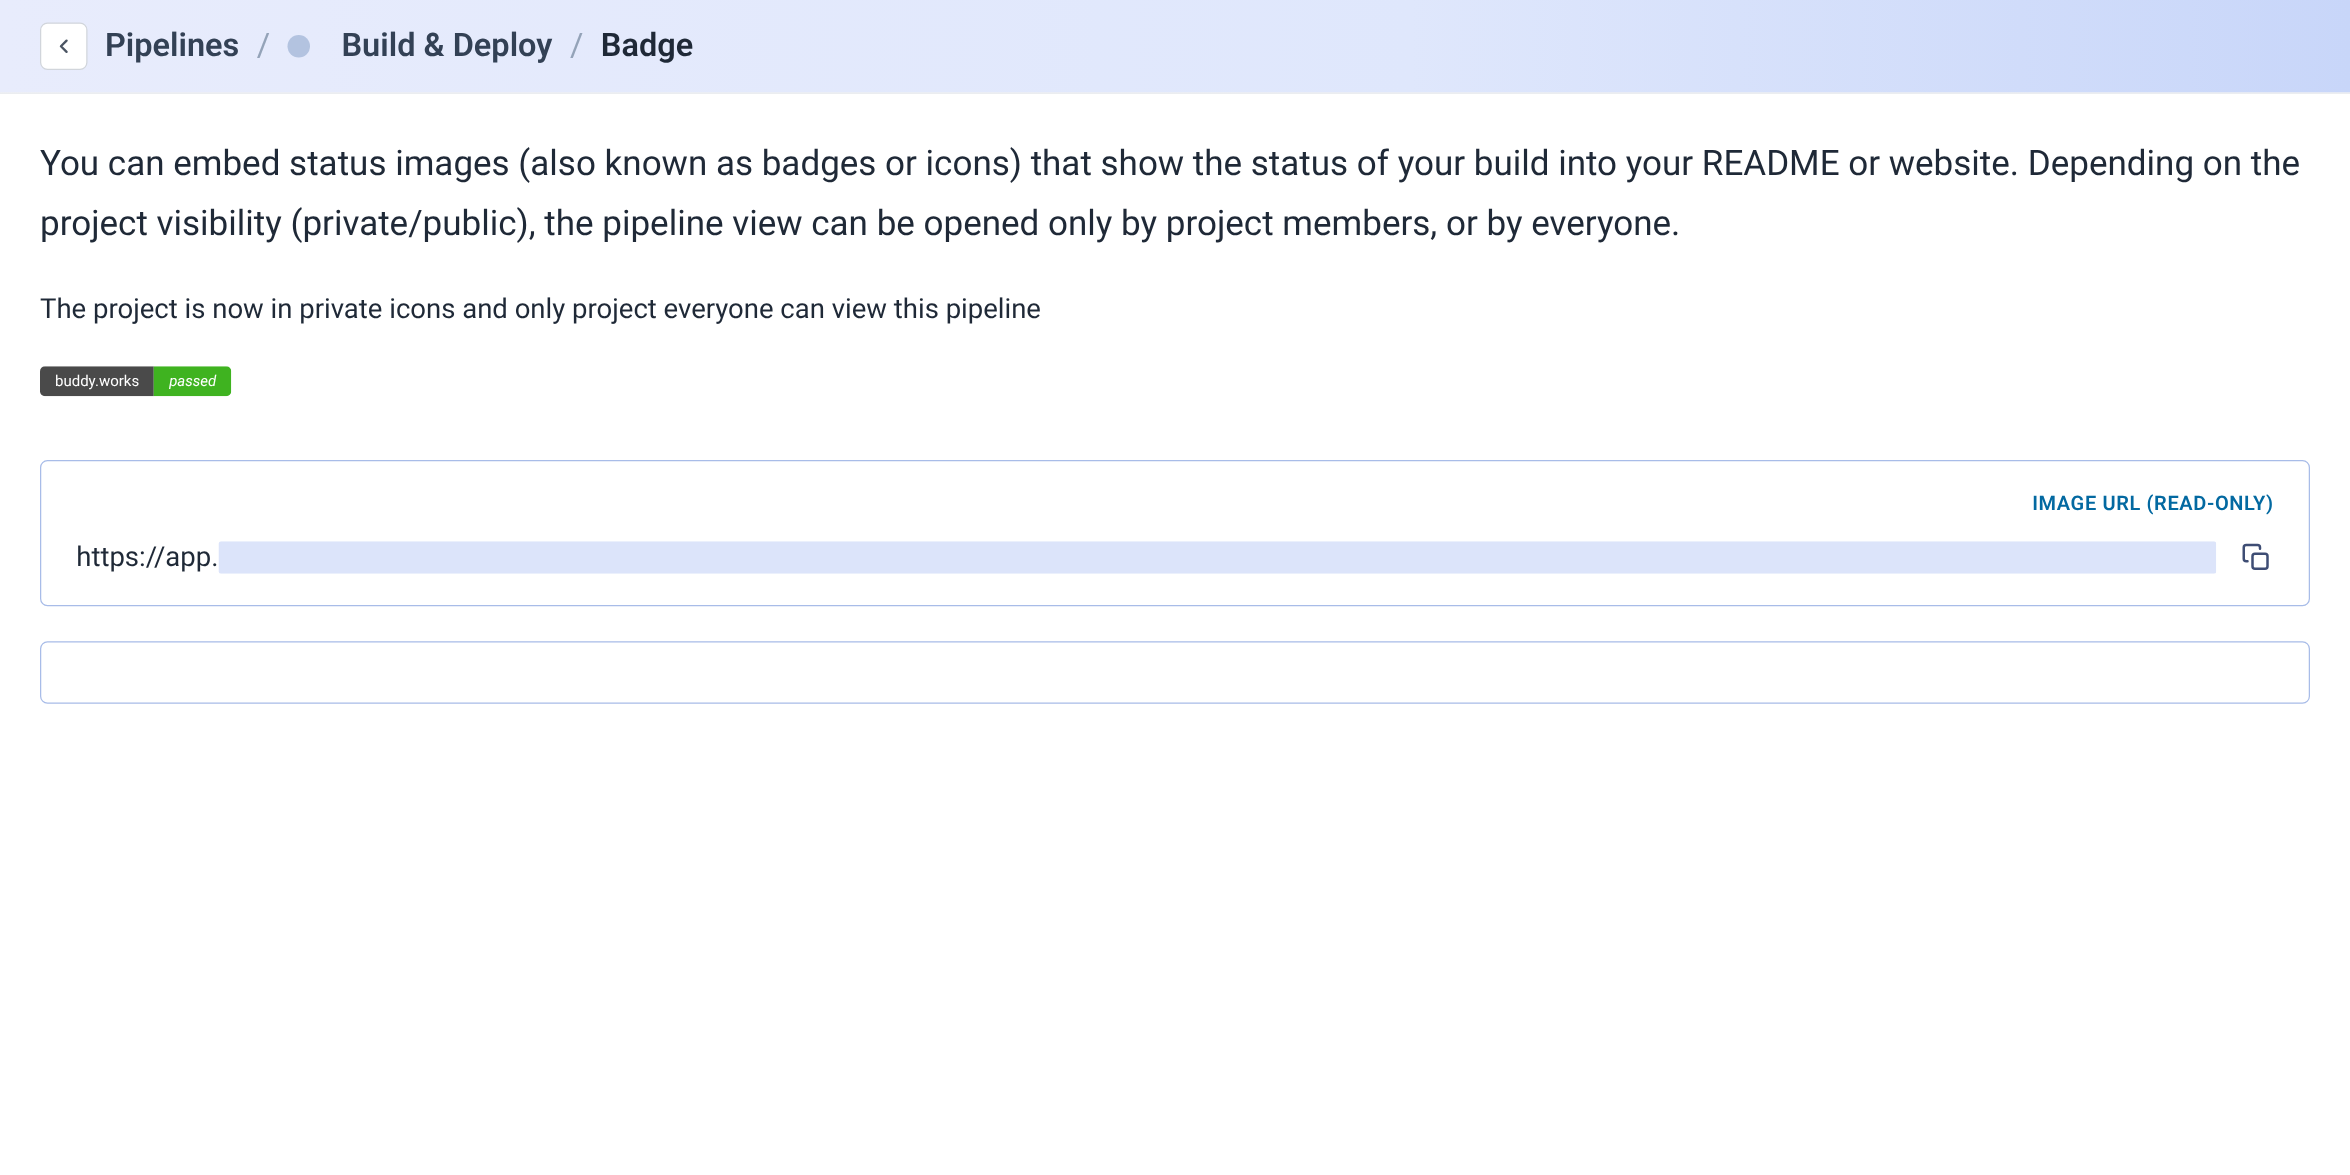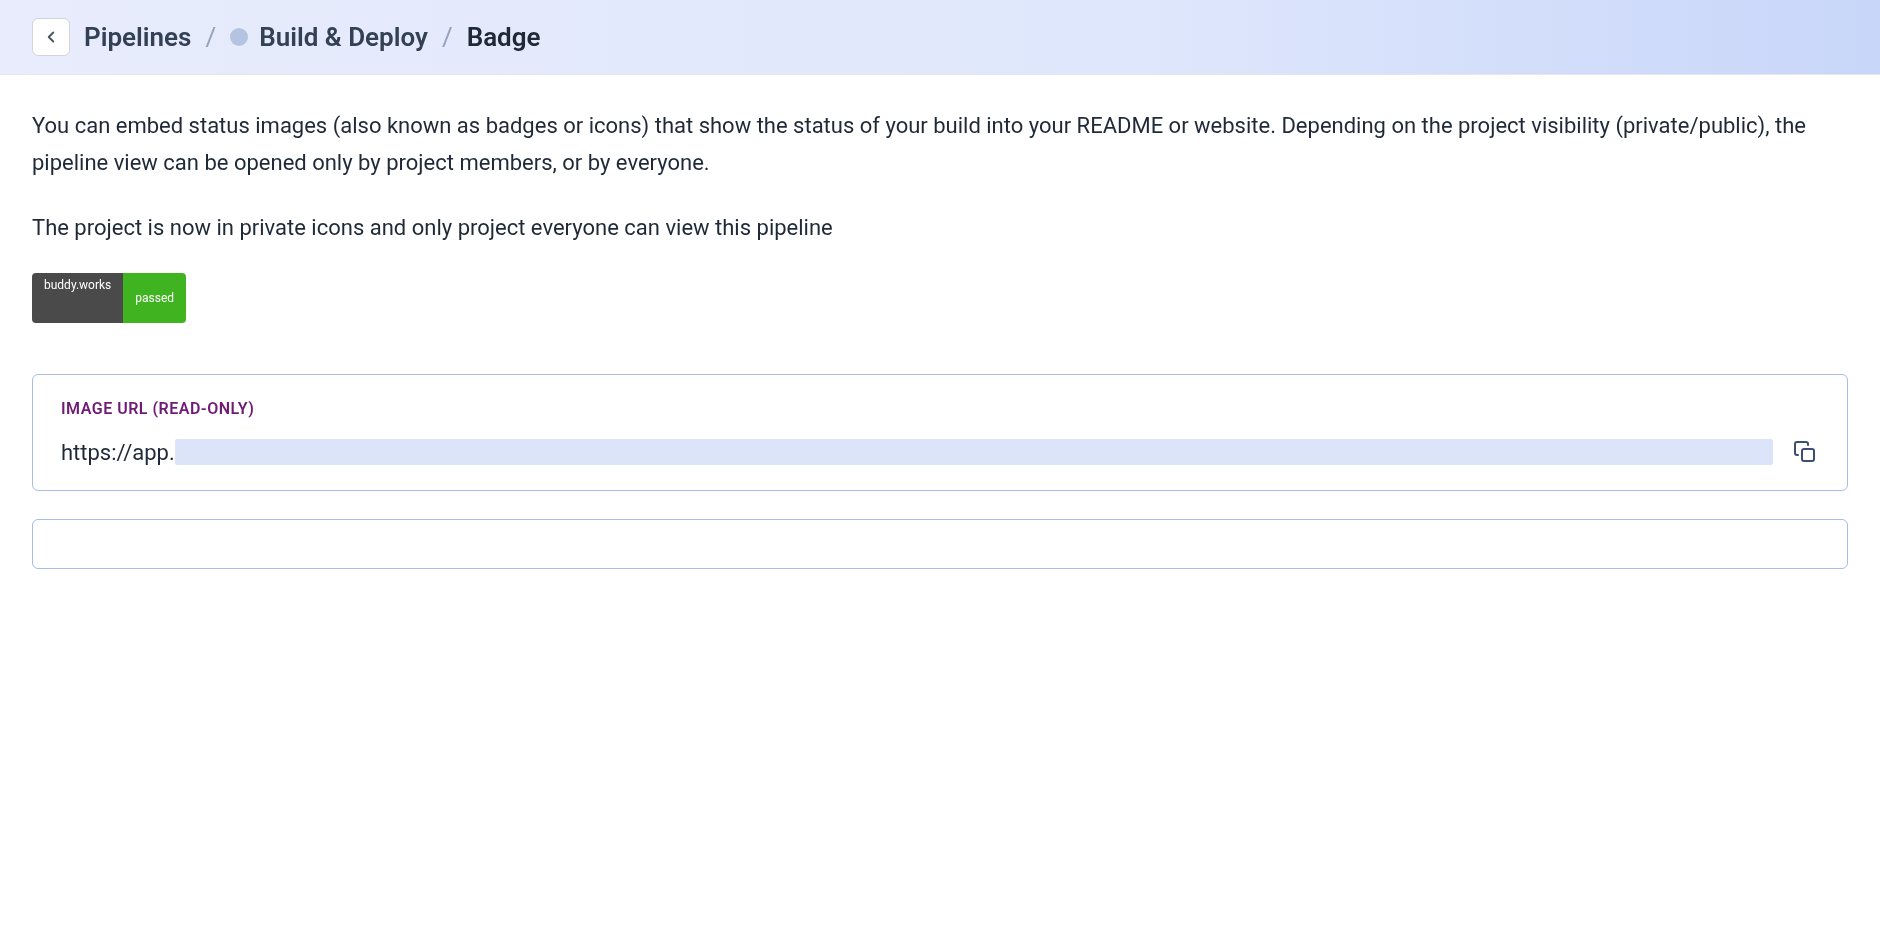--- a/index.html
+++ b/index.html
@@ -44,37 +44,37 @@
       color: #334155;
       cursor: pointer;
     }
     .breadcrumb-separator {
       color: #94a3b8;
       font-weight: 400;
     }
     .breadcrumb-pipeline {
       display: flex;
       align-items: center;
-      gap: 11px;
+      gap: 25px;
       color: #334155;
     }
     .pipeline-dot {
       width: 18px;
       height: 18px;
       background: #b3c3e0;
       border-radius: 50%;
     }
     .breadcrumb-current {
       color: #1f2937;
     }
     .content {
       padding: 32px;
     }
     .description {
-      font-size: 22px;
+      font-size: 28px;
       line-height: 1.7;
       color: #1f2937;
       margin-bottom: 28px;
     }
     .status-line {
       font-size: 22px;
       line-height: 1.6;
       color: #1f2937;
       margin-bottom: 28px;
     }
@@ -89,34 +89,36 @@
       margin-bottom: 51px;
     }
     .badge-left {
       background: #4a4a4a;
       color: #fff;
       padding: 5px 12px;
     }
     .badge-right {
       background: #3fb320;
       color: #fff;
-      padding: 18px 12px;
+      padding: 5px 12px;
+      font-style: italic;
     }
     .field-box {
       border: 1px solid #a8bce8;
       border-radius: 6px;
       padding: 24px 28px;
       margin-bottom: 28px;
     }
     .field-label {
       font-size: 16px;
       font-weight: 600;
       letter-spacing: 0.5px;
-      color: #701a75;
+      color: #0369a1;
       margin-bottom: 20px;
+      text-align: right;
     }
     .field-value-row {
       display: flex;
       align-items: center;
       gap: 18px;
     }
     .field-value {
       flex: 1;
       display: flex;
       align-items: flex-end;

